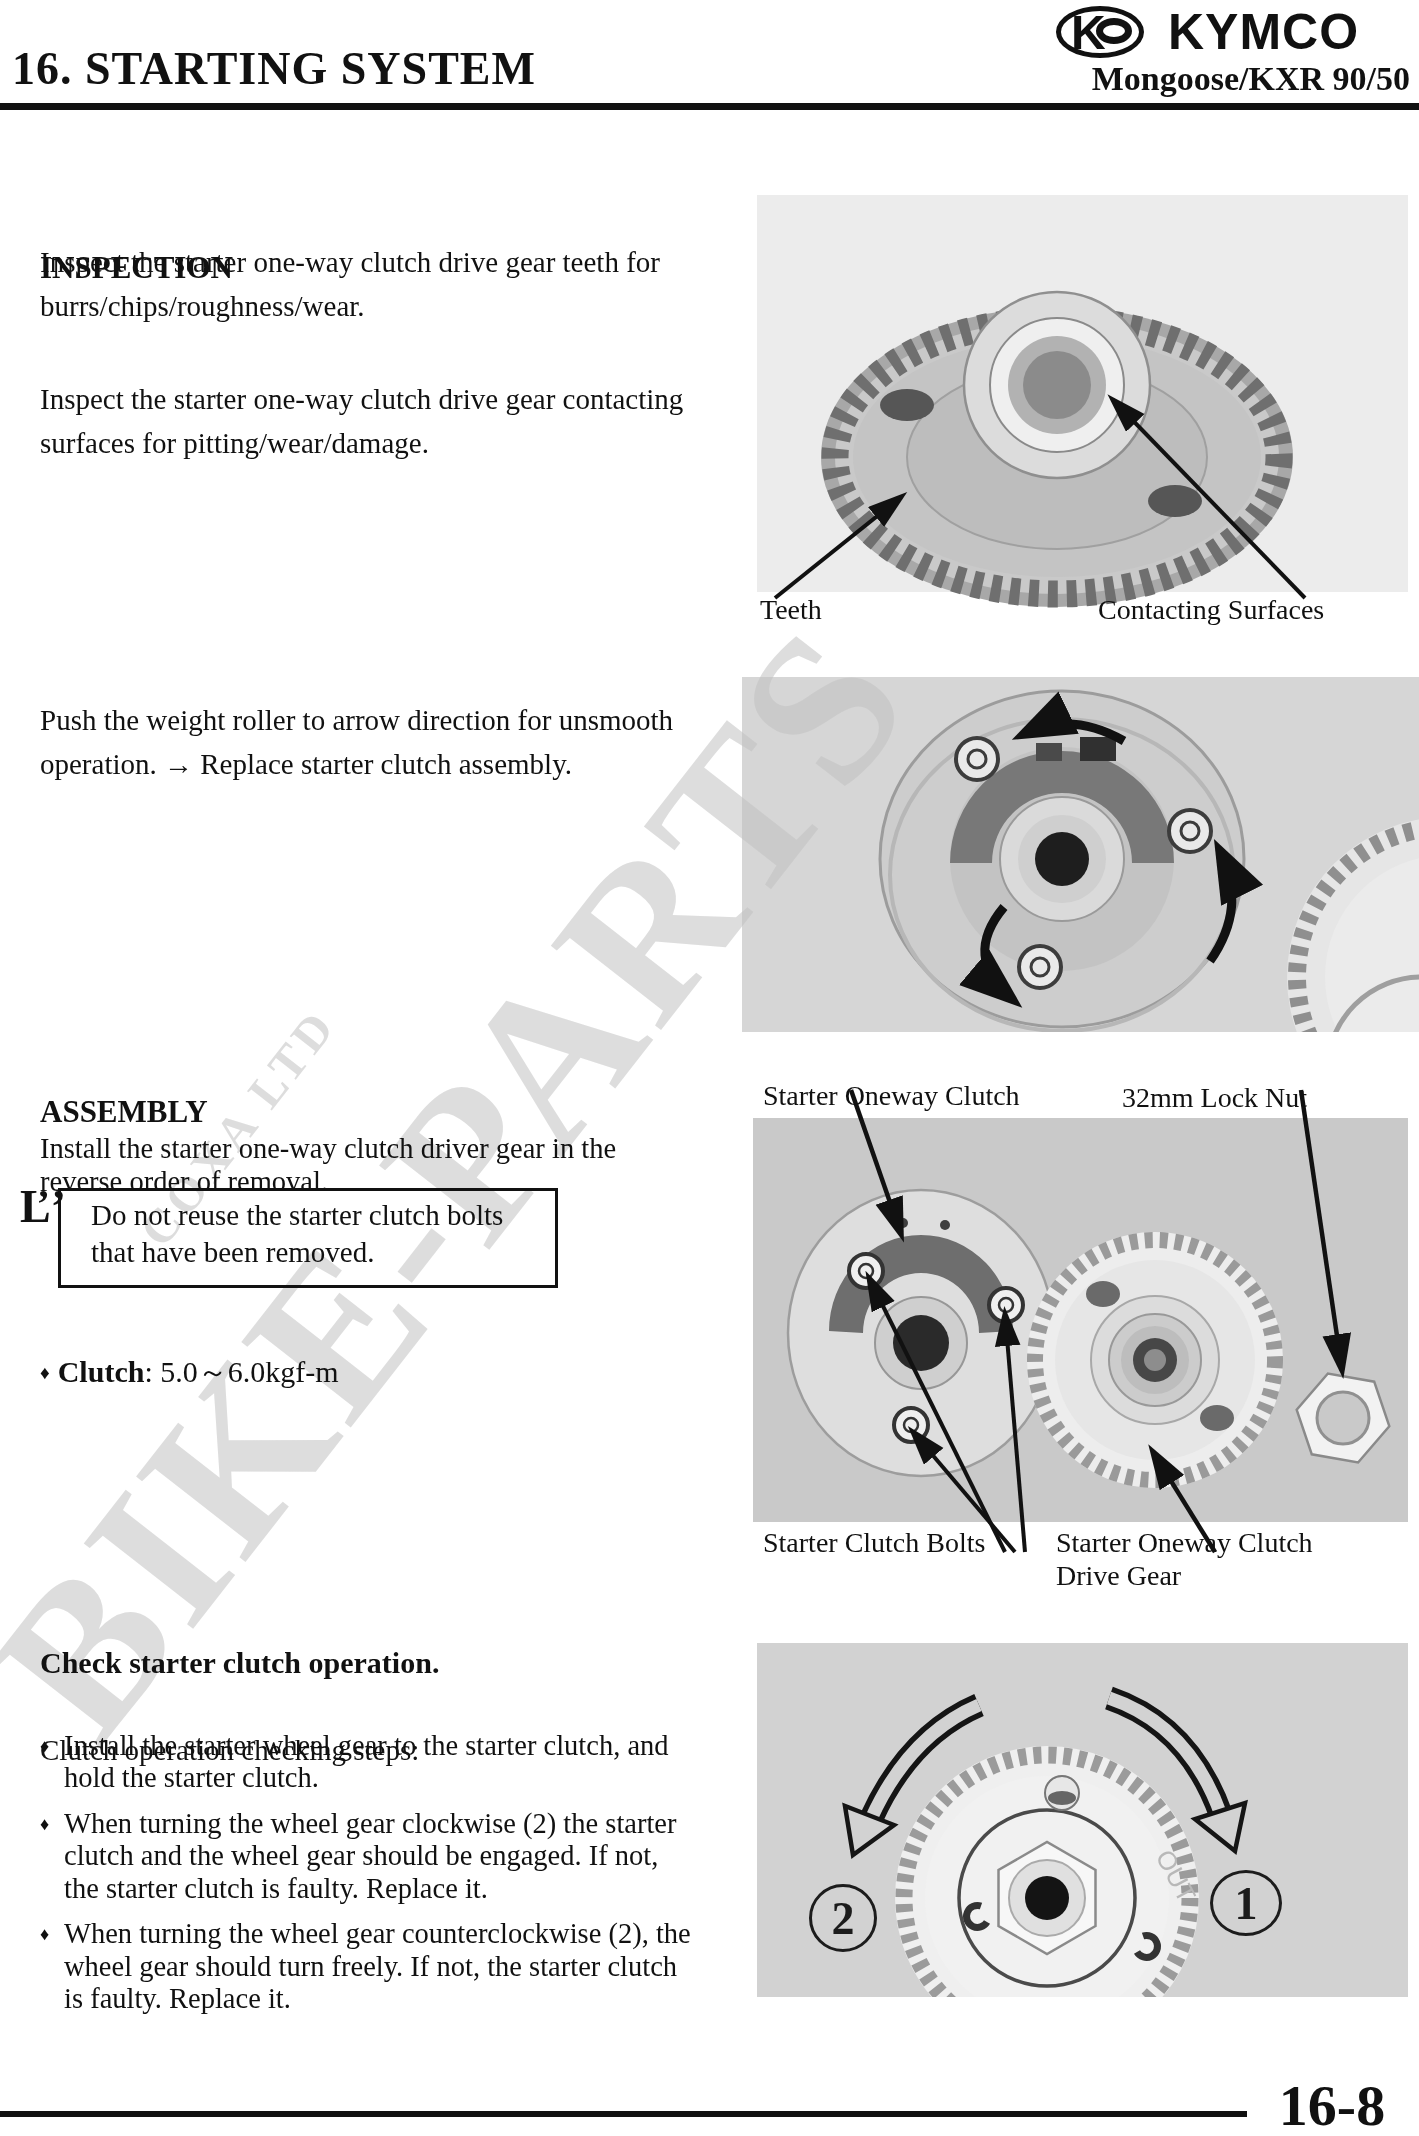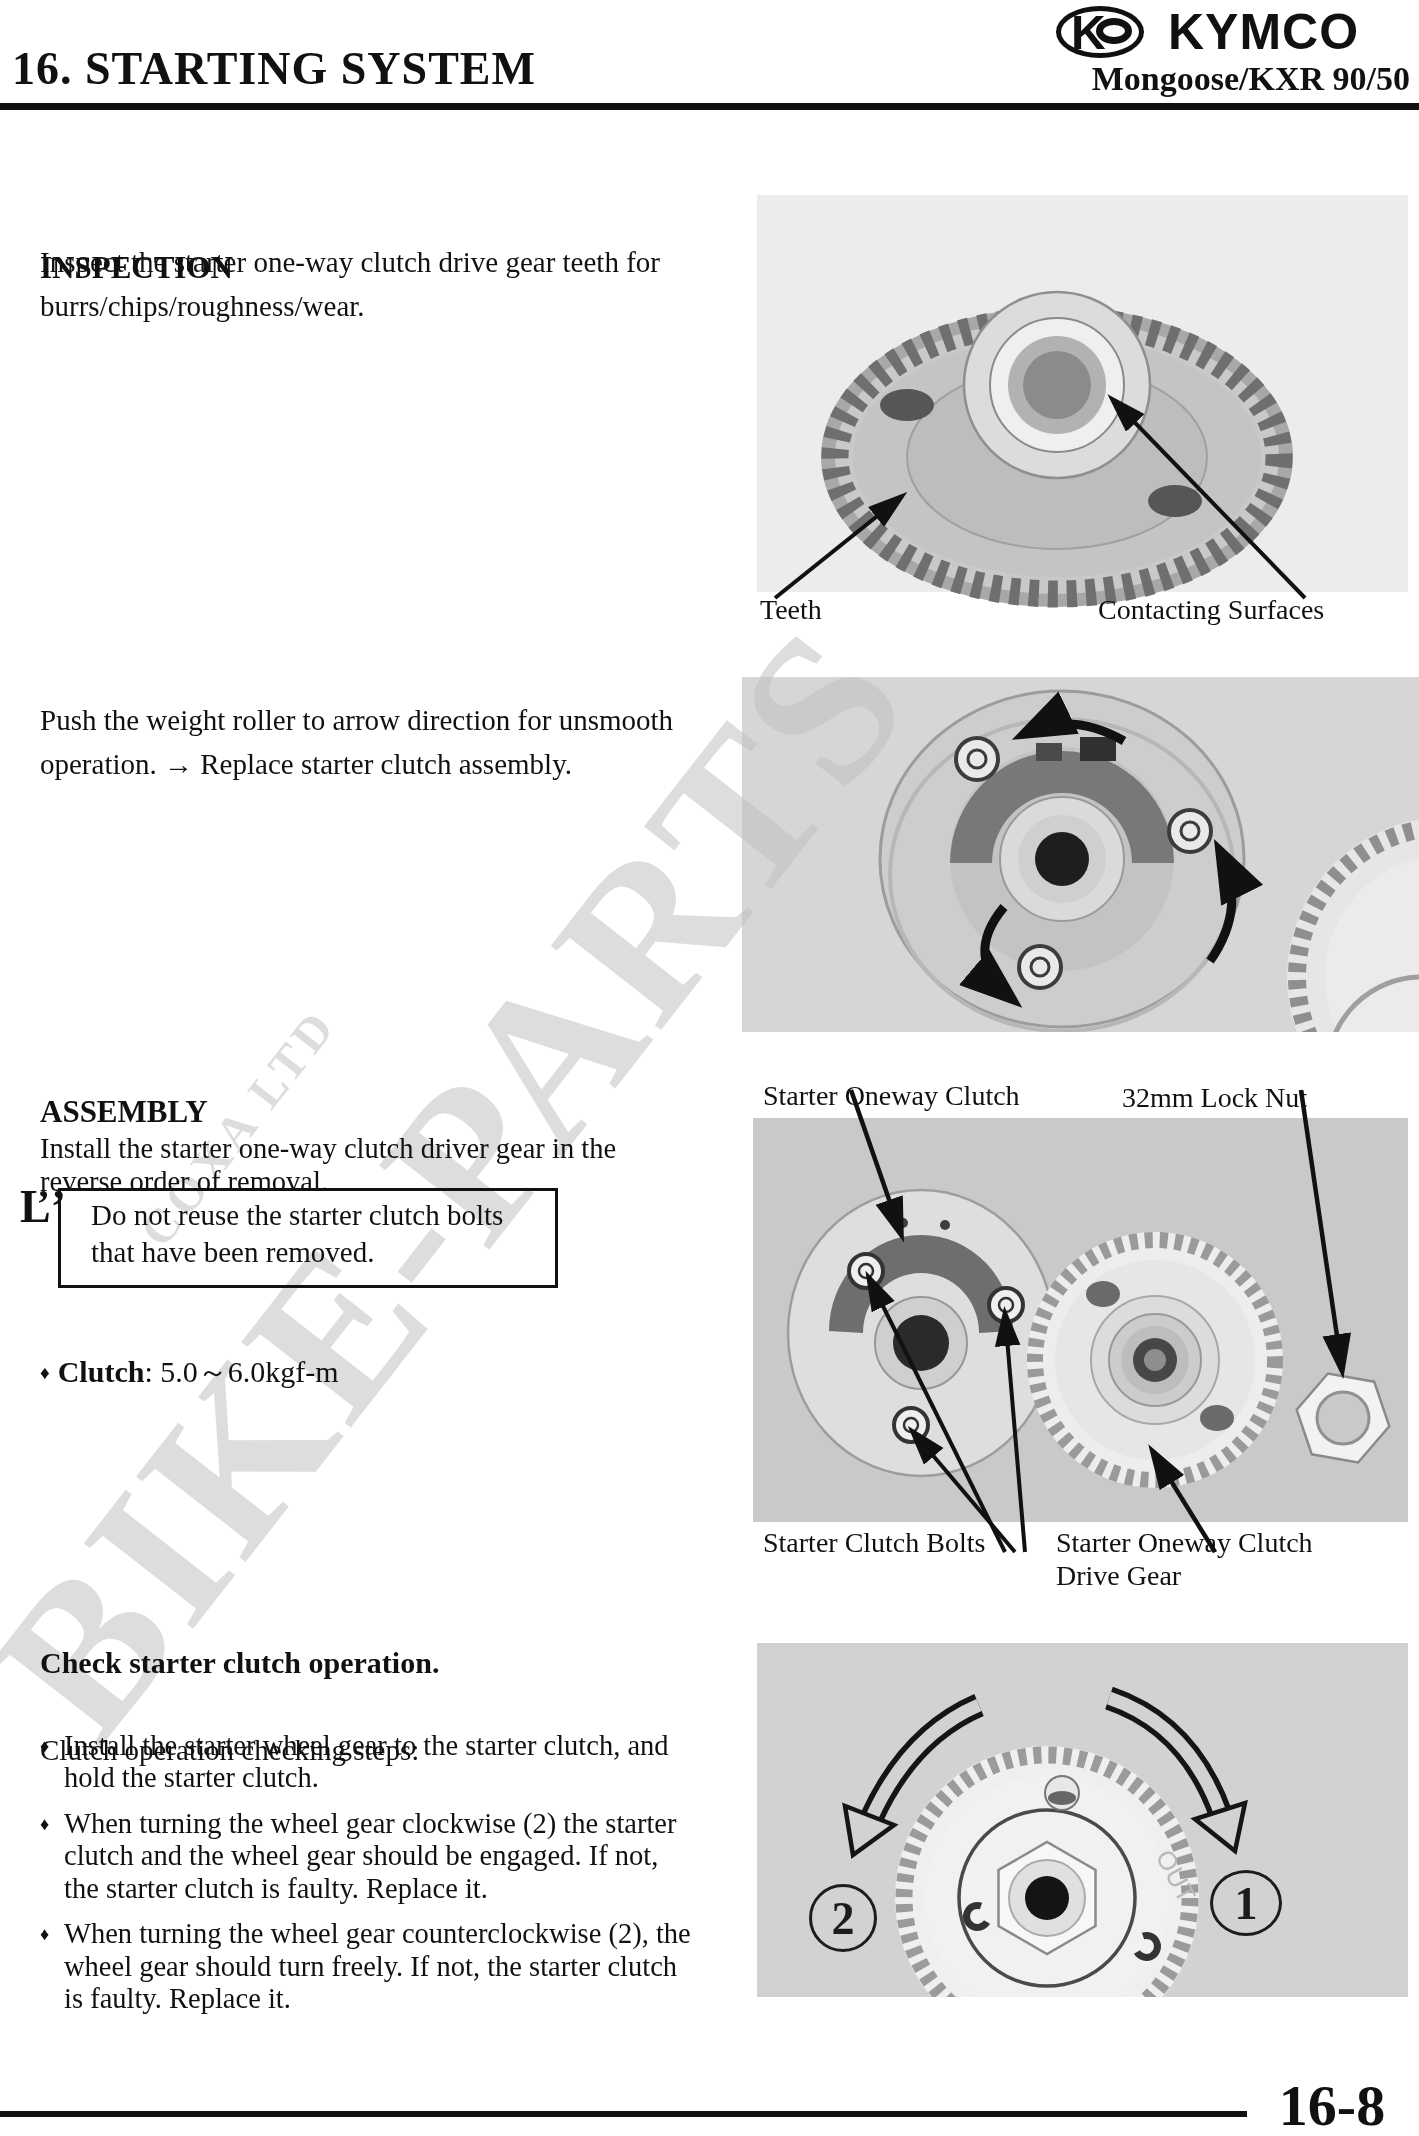--- a/index.html
+++ b/index.html
@@ -68,20 +68,21 @@
     <span class="logo-text">KYMCO</span>
   </div>
   <div class="abs model txt">Mongoose/KXR 90/50</div>
   <div class="abs header-rule"></div>
 
   <div class="wm wm1">BIKE-PARTS</div>
   <div class="wm wm2">COXA LTD</div>
 
   <div class="txt h2" style="left:40px;top:208px;margin-top:42px;">INSPECTION</div>
   <div class="txt para" style="left:40px;top:240px;">Inspect the starter one-way clutch drive gear teeth for burrs/chips/roughness/wear.</div>
+  <div class="txt para" style="left:40px;top:377px;">Inspect the starter one-way clutch drive gear contacting surfaces for pitting/wear/damage.</div>
   <div class="txt para" style="left:40px;top:698px;">Push the weight roller to arrow direction for unsmooth operation. → Replace starter clutch assembly.</div>
 
   <div class="txt h2" style="left:40px;top:1094px;">ASSEMBLY</div>
   <div class="txt para-tight" style="left:40px;top:1132px;">Install the starter one-way clutch driver gear in the reverse order of removal.</div>
   <div class="txt note-mark">Ľ’</div>
   <div class="abs note-box">
     <span>Do not reuse the starter clutch bolts that have been removed.</span>
   </div>
   <div class="txt torque">
     <span class="bullet">♦</span><b>Clutch</b><span>: 5.0～6.0kgf-m</span>

